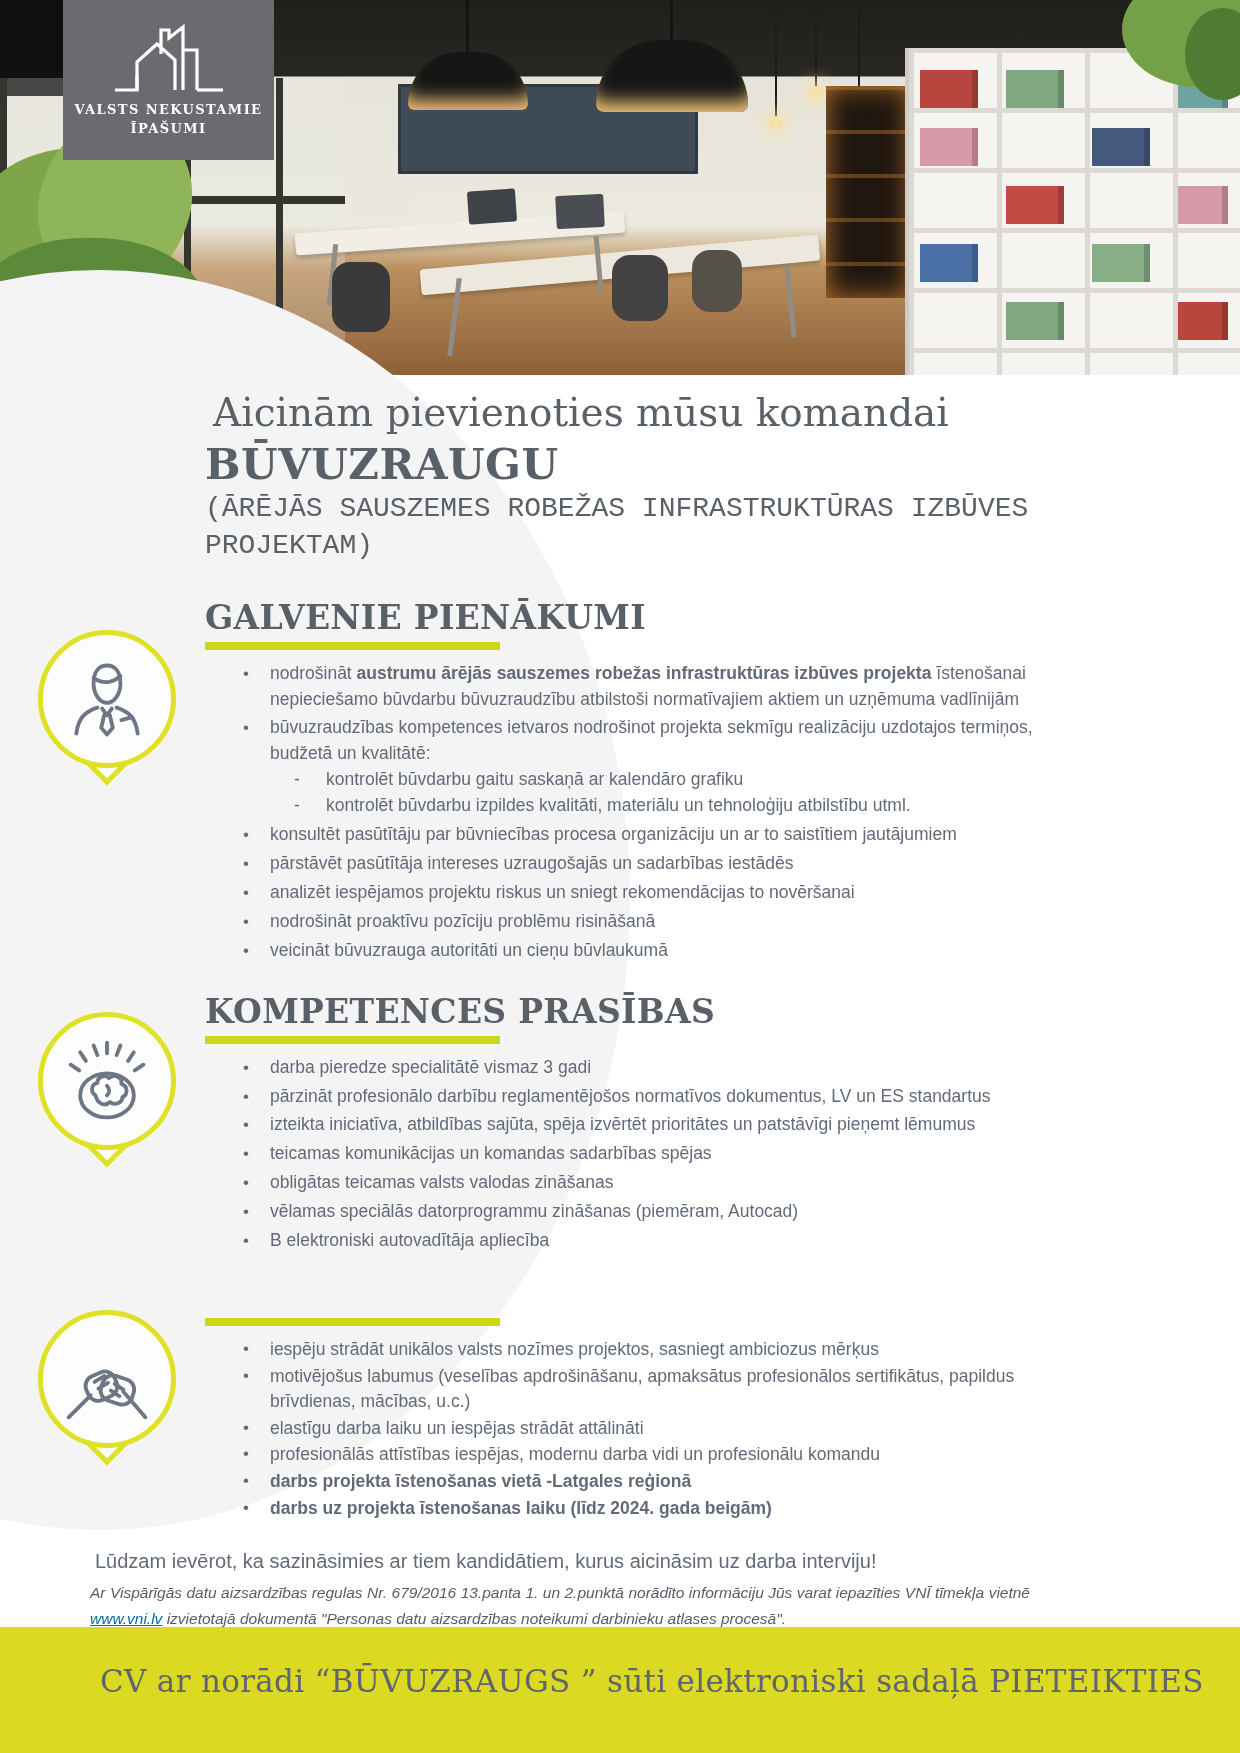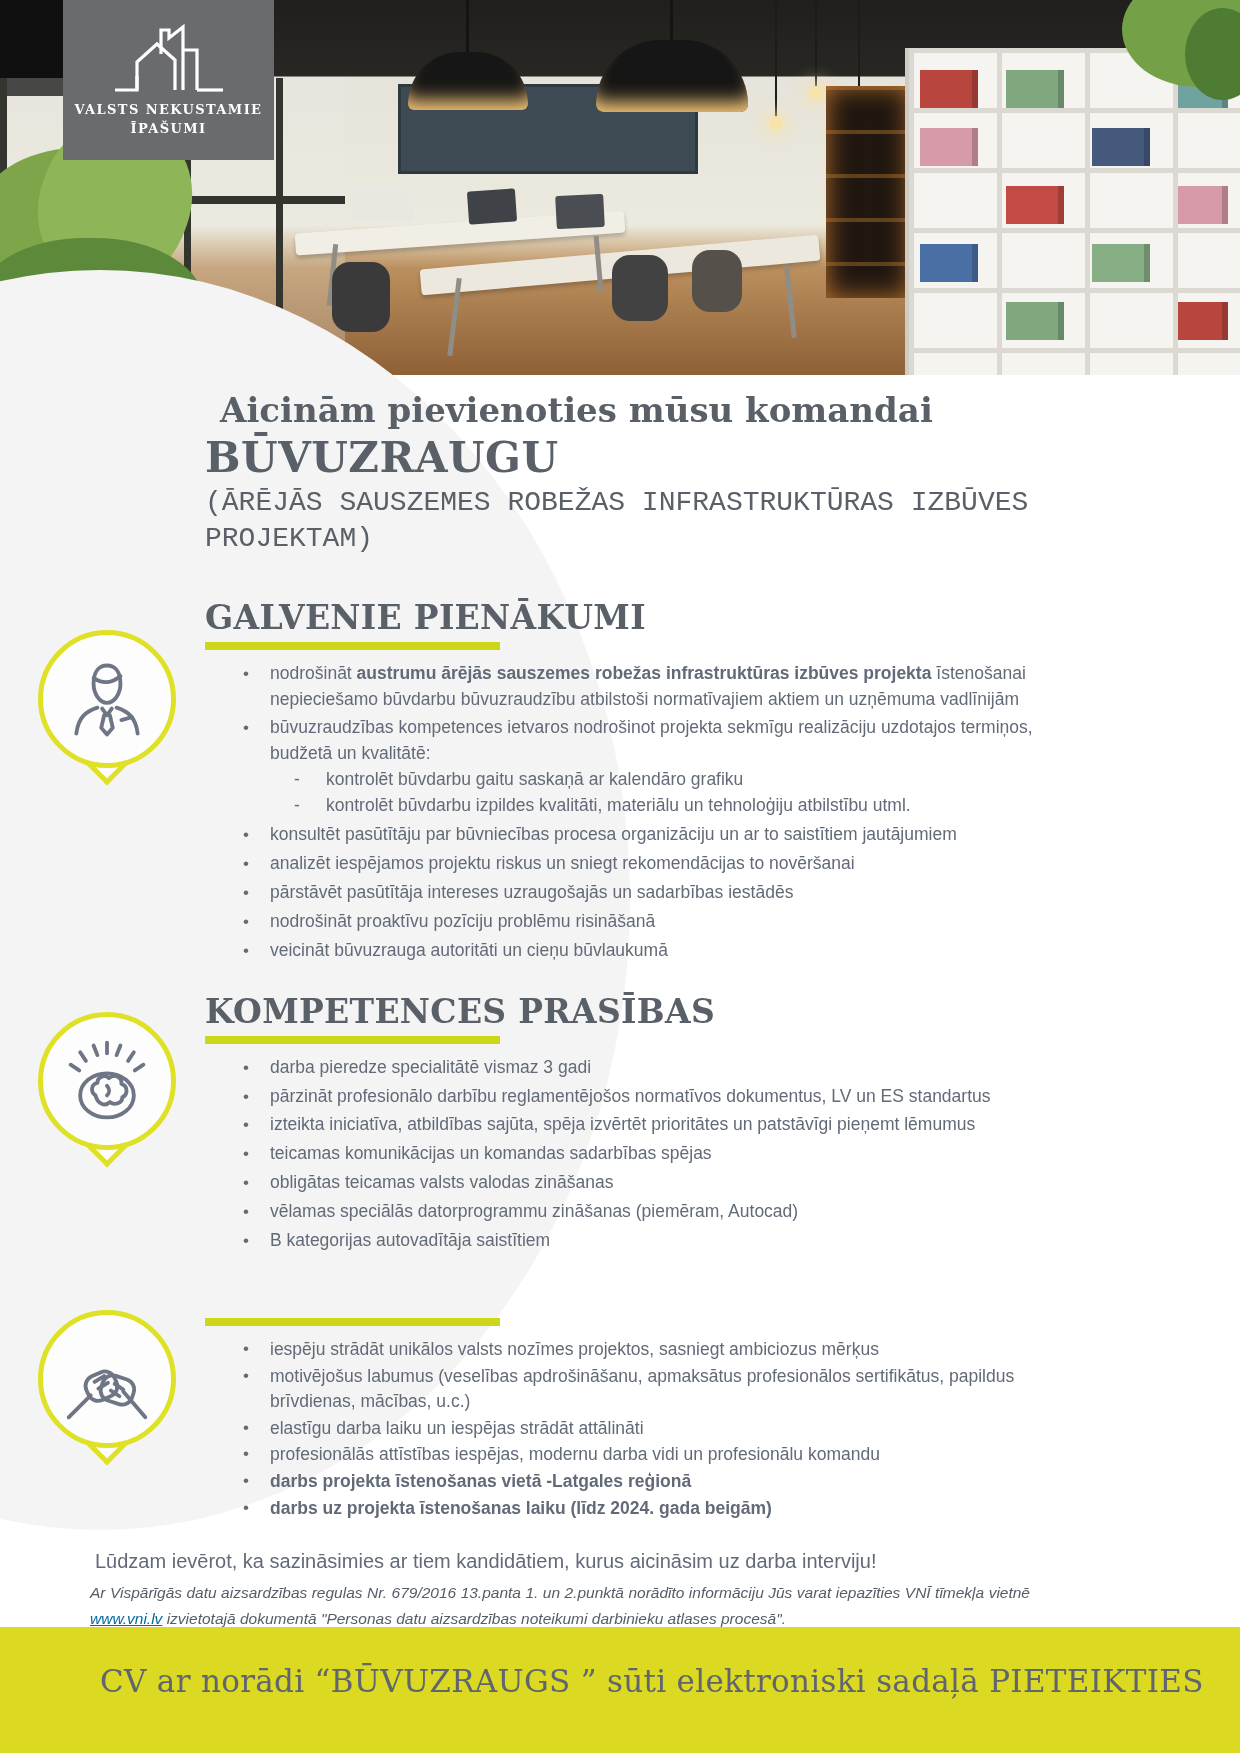--- a/index.html
+++ b/index.html
@@ -96,21 +96,21 @@
     font-family:"DejaVu Serif",serif;font-weight:700;color:#fff;
     font-size:13px;letter-spacing:1.4px;text-align:center;line-height:1.5;margin-top:6px;
   }
   
   .decor-circle{
     position:absolute;left:-430px;top:270px;width:1060px;height:1260px;border-radius:50%;
     background:#f4f4f4;z-index:0;
   }
   
   .intro{position:absolute;left:205px;top:388px;width:880px;z-index:2;color:var(--headGray);}
-  .invite{font-family:"DejaVu Serif",serif;font-size:34px;font-weight:700;padding-left:8px;line-height:1.3;margin-left:7px;}
+  .invite{font-family:"DejaVu Serif",serif;font-size:39px;font-weight:400;padding-left:8px;line-height:1.3;}
   .position{font-family:"DejaVu Serif",serif;font-size:42px;font-weight:700;line-height:1.25;letter-spacing:.5px;}
   .subtitle{font-family:Liberation Mono, monospace;font-size:28px;font-weight:400;line-height:1.3;width:850px;}
   
   .sec{position:absolute;left:205px;width:905px;z-index:2;}
   .sec-1{top:600px;} .sec-2{top:994px;} .sec-3{top:1312px;}
   .sec-title{
     font-family:"DejaVu Serif",serif;font-size:33px;font-weight:700;color:var(--headGray);
     line-height:1.08;letter-spacing:.3px;
   }
   .sec-underline{width:295px;height:8px;background:var(--accent);margin-top:6px;margin-bottom:11px;}
@@ -233,37 +233,37 @@
     <ul class="sec-list">
         <li><span class="li-text"><span>nodrošināt </span><span class="b">austrumu ārējās sauszemes robežas infrastruktūras izbūves projekta</span><span> īstenošanai nepieciešamo būvdarbu būvuzraudzību atbilstoši normatīvajiem aktiem un uzņēmuma vadlīnijām</span></span></li>
         <li><span class="li-text"><span>būvuzraudzības kompetences ietvaros nodrošinot projekta sekmīgu realizāciju uzdotajos termiņos, budžetā un kvalitātē:</span></span><div class="sub">
             <span class="dash">-</span>
             <span>kontrolēt būvdarbu gaitu saskaņā ar kalendāro grafiku</span>
           </div><div class="sub">
             <span class="dash">-</span>
             <span>kontrolēt būvdarbu izpildes kvalitāti, materiālu un tehnoloģiju atbilstību utml.</span>
           </div></li>
         <li><span class="li-text"><span>konsultēt pasūtītāju par būvniecības procesa organizāciju un ar to saistītiem jautājumiem</span></span></li>
+        <li><span class="li-text"><span>pārstāvēt pasūtītāja intereses uzraugošajās un sadarbības iestādēs</span></span></li>
         <li><span class="li-text"><span>analizēt iespējamos projektu riskus un sniegt rekomendācijas to novēršanai</span></span></li>
-        <li><span class="li-text"><span>pārstāvēt pasūtītāja intereses uzraugošajās un sadarbības iestādēs</span></span></li>
         <li><span class="li-text"><span>nodrošināt proaktīvu pozīciju problēmu risināšanā</span></span></li>
         <li><span class="li-text"><span>veicināt būvuzrauga autoritāti un cieņu būvlaukumā</span></span></li>
       </ul>
   </section>
   <section class="sec sec-2">
     <h2 class="sec-title">KOMPETENCES PRASĪBAS</h2>
     <div class="sec-underline"></div>
     <ul class="sec-list">
         <li><span class="li-text"><span>darba pieredze specialitātē vismaz 3 gadi</span></span></li>
         <li><span class="li-text"><span>pārzināt profesionālo darbību reglamentējošos normatīvos dokumentus, LV un ES standartus</span></span></li>
         <li><span class="li-text"><span>izteikta iniciatīva, atbildības sajūta, spēja izvērtēt prioritātes un patstāvīgi pieņemt lēmumus</span></span></li>
         <li><span class="li-text"><span>teicamas komunikācijas un komandas sadarbības spējas</span></span></li>
         <li><span class="li-text"><span>obligātas teicamas valsts valodas zināšanas</span></span></li>
         <li><span class="li-text"><span>vēlamas speciālās datorprogrammu zināšanas (piemēram, Autocad)</span></span></li>
-        <li><span class="li-text"><span>B kategorijas autovadītāja saistītiem</span></span></li>
+        <li><span class="li-text"><span>B elektroniski autovadītāja apliecība</span></span></li>
       </ul>
   </section>
   <section class="sec sec-3">
     <div class="sec-underline"></div>
     <ul class="sec-list">
         <li><span class="li-text"><span>iespēju strādāt unikālos valsts nozīmes projektos, sasniegt ambiciozus mērķus</span></span></li>
         <li><span class="li-text"><span>motivējošus labumus (veselības apdrošināšanu, apmaksātus profesionālos sertifikātus, papildus brīvdienas, mācības, u.c.)</span></span></li>
         <li><span class="li-text"><span>elastīgu darba laiku  un iespējas strādāt attālināti</span></span></li>
         <li><span class="li-text"><span>profesionālās attīstības iespējas, modernu darba vidi un profesionālu komandu</span></span></li>
         <li><span class="li-text"><span class="b">darbs projekta īstenošanas vietā -Latgales reģionā</span></span></li>

